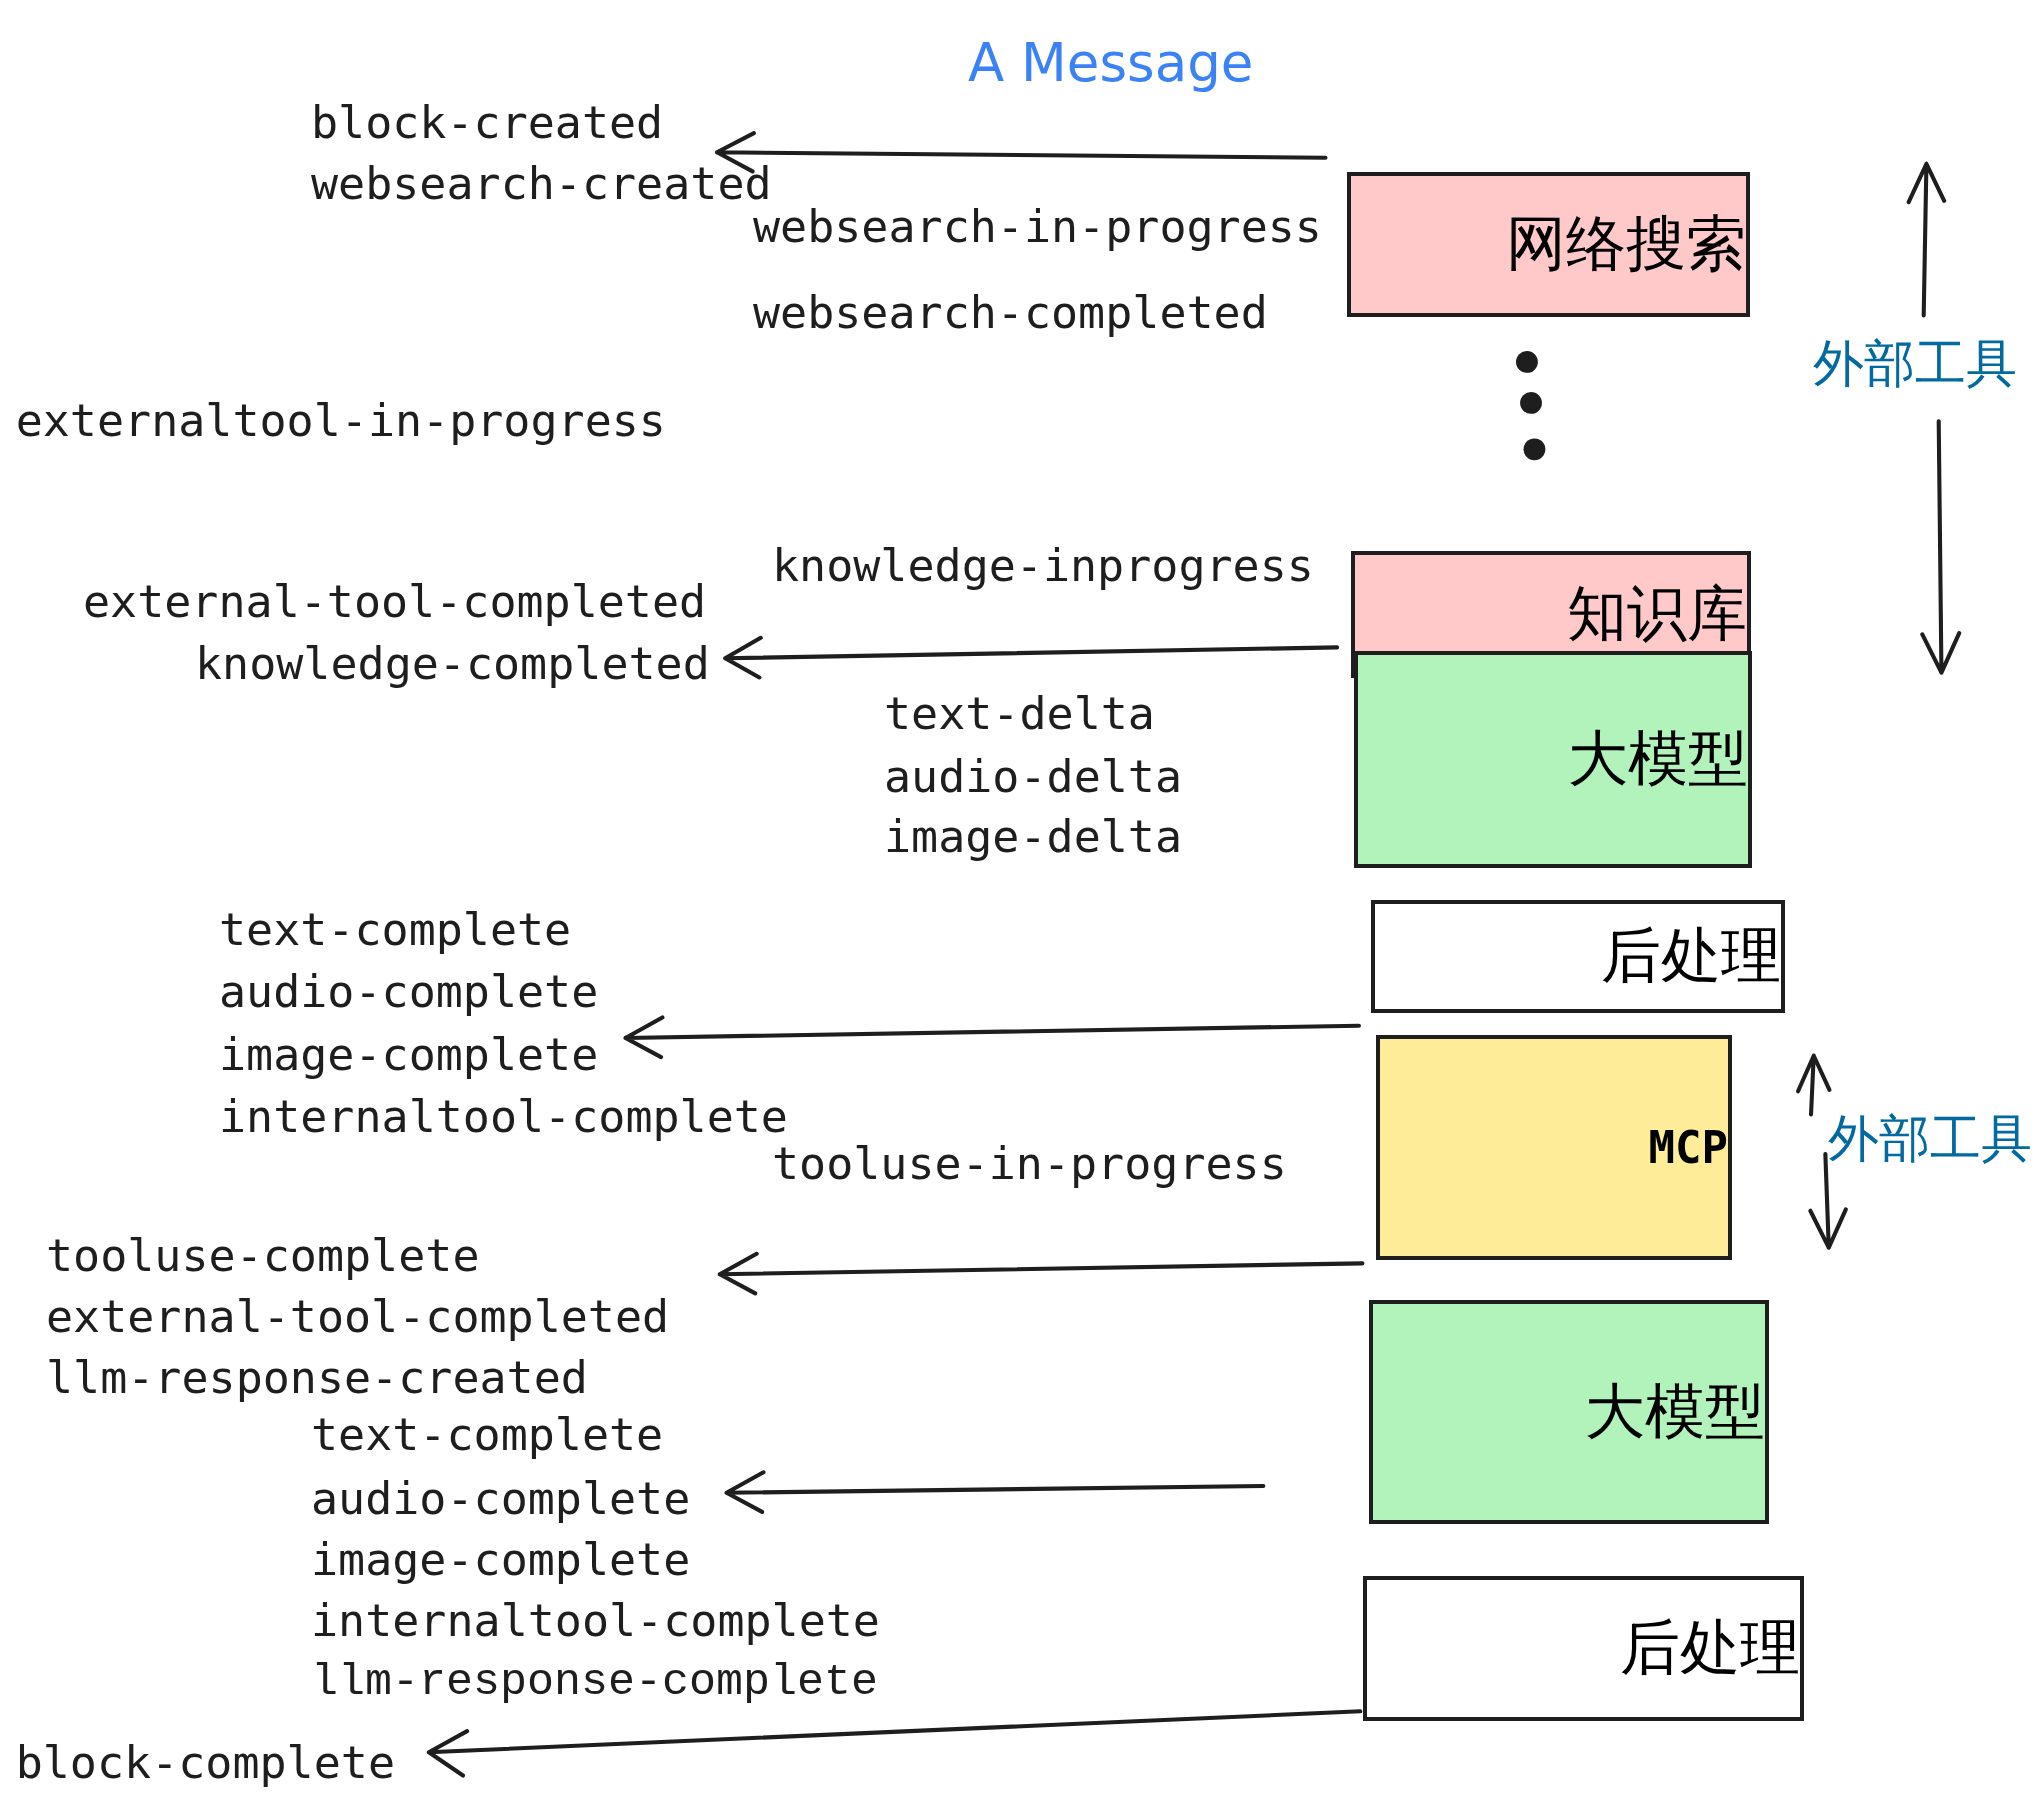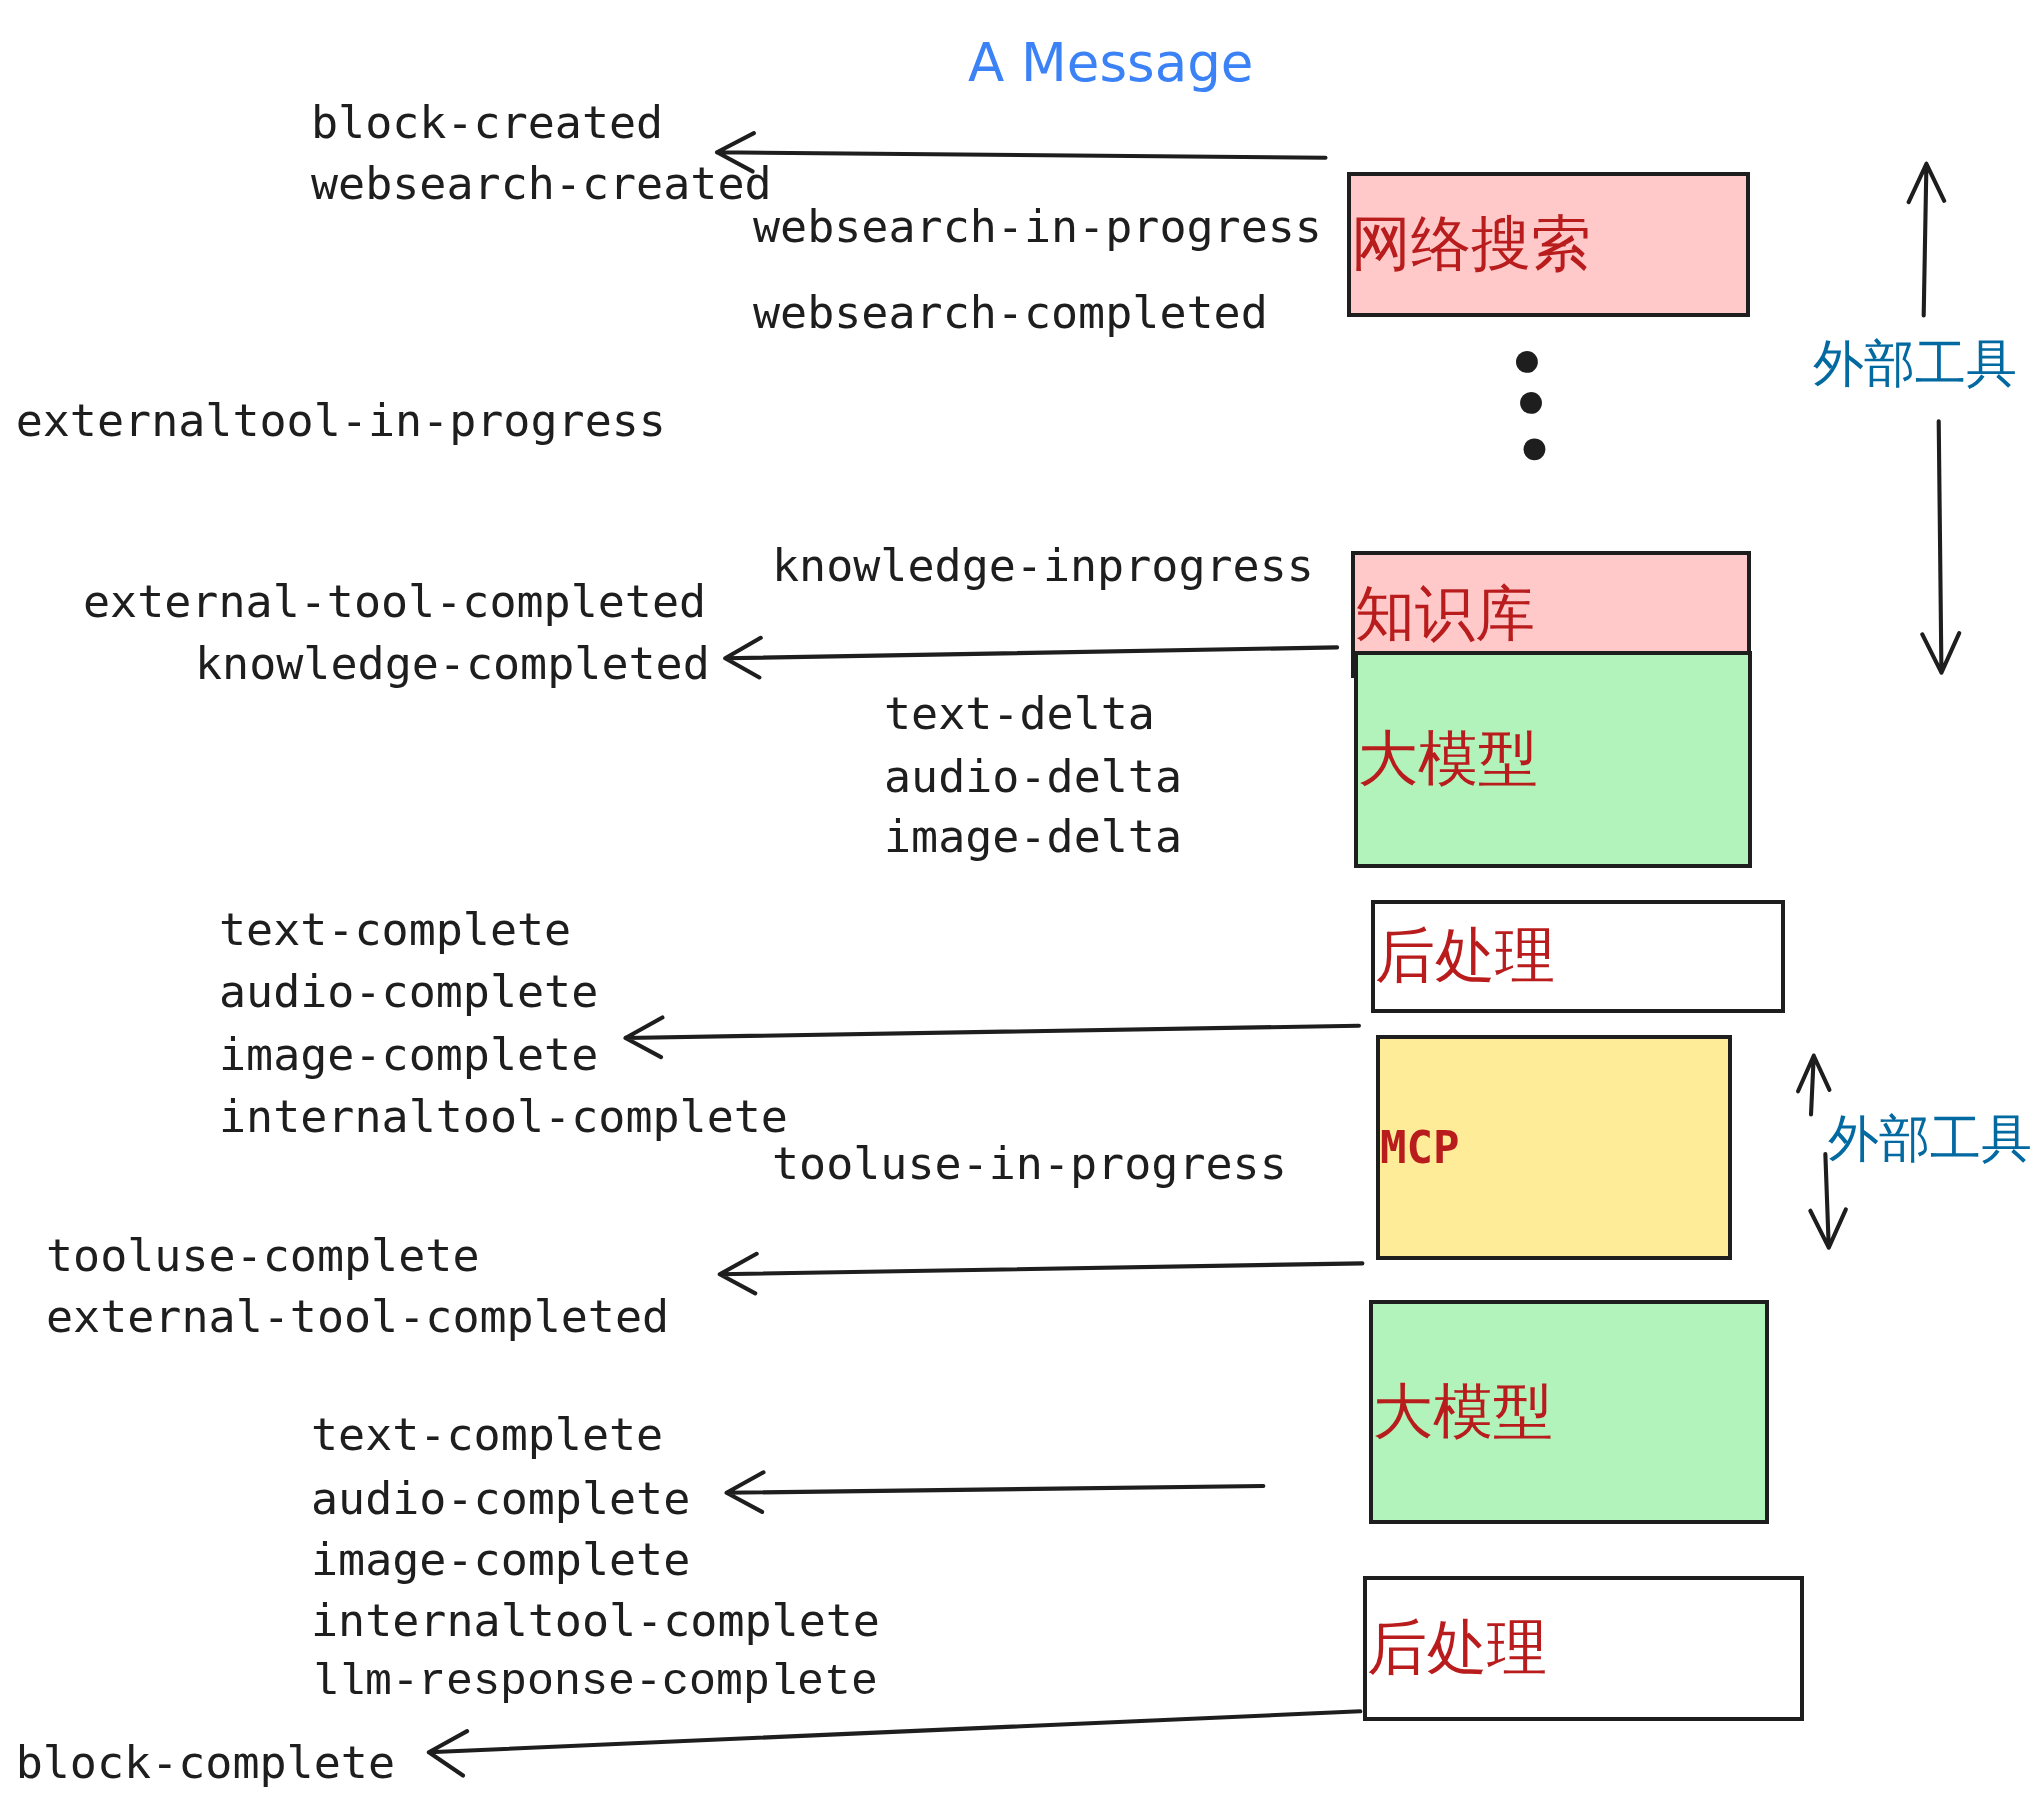--- a/index.html
+++ b/index.html
@@ -13,22 +13,22 @@
     position:absolute;white-space:nowrap;
     font:45px/1.1 "DejaVu Sans Mono", monospace;
     color:#1e1e1e;transform:translateY(-50%);
   }
   .title{
     position:absolute;white-space:nowrap;transform:translateY(-50%);
     font:53px/1.1 "DejaVu Sans", sans-serif;color:#3b82f6;
   }
   .box{
     position:absolute;box-sizing:border-box;border:4.1px solid #1e1e1e;
-    display:flex;align-items:center;justify-content:flex-start;
-    font-family:"DejaVu Sans", sans-serif;font-size:60px;color:#b91c1c;
+    display:flex;align-items:center;justify-content:flex-end;
+    font-family:"DejaVu Sans", sans-serif;font-size:60px;color:#000000;
     white-space:nowrap;
   }
   .box.pink{background:#ffc9c9;}
   .box.green{background:#b2f2bb;}
   .box.yellow{background:#ffec99;}
   .box.white{background:#ffffff;}
   .box.mcp-font{font-family:"DejaVu Sans Mono", monospace;font-weight:700;font-size:44px;}
   .side{
     position:absolute;white-space:nowrap;transform:translateY(-50%);
     font:51px/1.1 "DejaVu Sans", sans-serif;color:#0369a1;
@@ -115,20 +115,21 @@
   <div class="evt" style="left:884px;top:714px;">text-delta</div>
   <div class="evt" style="left:884px;top:777px;">audio-delta</div>
   <div class="evt" style="left:884px;top:837px;">image-delta</div>
   <div class="evt" style="left:219px;top:930px;">text-complete</div>
   <div class="evt" style="left:219px;top:992px;">audio-complete</div>
   <div class="evt" style="left:219px;top:1055px;">image-complete</div>
   <div class="evt" style="left:219px;top:1117px;">internaltool-complete</div>
   <div class="evt" style="left:772px;top:1164px;">tooluse-in-progress</div>
   <div class="evt" style="left:46px;top:1256px;">tooluse-complete</div>
   <div class="evt" style="left:46px;top:1317px;">external-tool-completed</div>
+  <div class="evt" style="left:46px;top:1378px;">llm-response-created</div>
   <div class="evt" style="left:311px;top:1435px;">text-complete</div>
   <div class="evt" style="left:311px;top:1499px;">audio-complete</div>
   <div class="evt" style="left:311px;top:1560px;">image-complete</div>
   <div class="evt" style="left:311px;top:1621px;">internaltool-complete</div>
   <div class="evt" style="left:311px;top:1683px;font-family:Liberation Mono, monospace;">llm-response-complete</div>
   <div class="evt" style="left:15.7px;top:1763px;">block-complete</div>
 
 </div>
 
 

